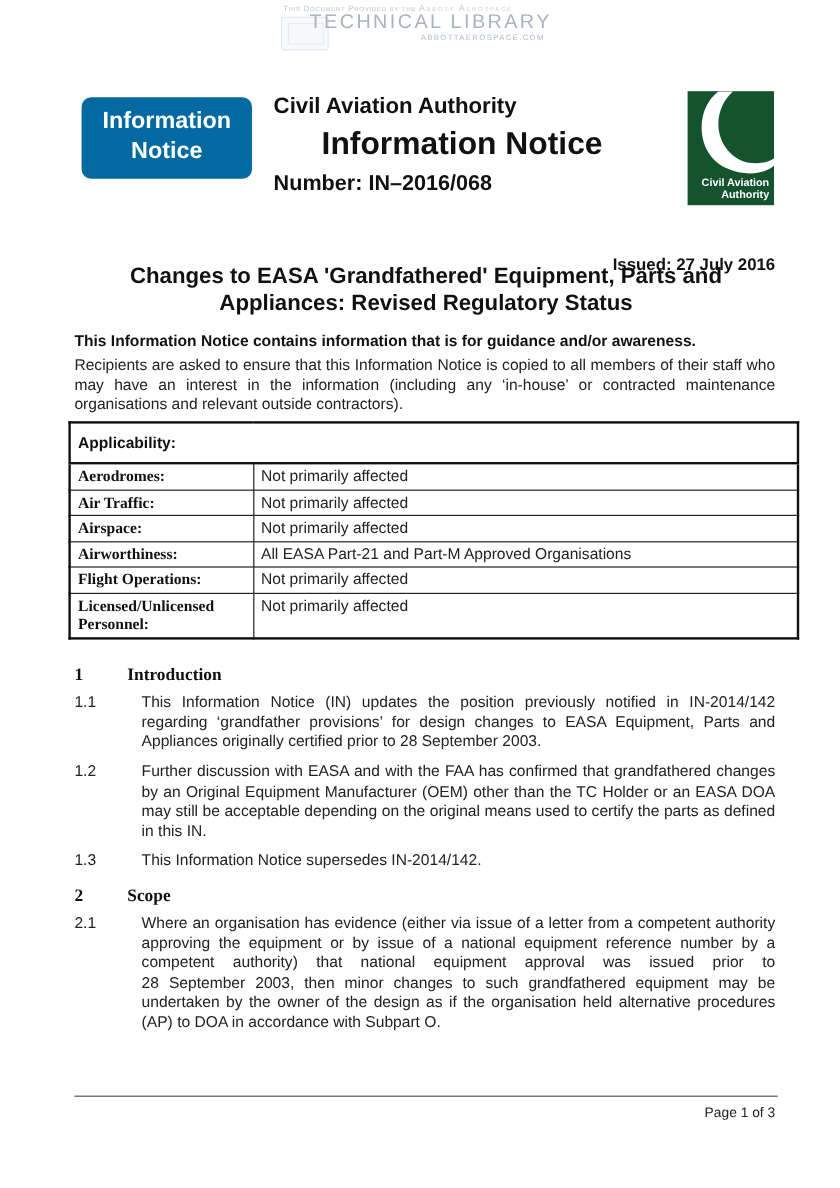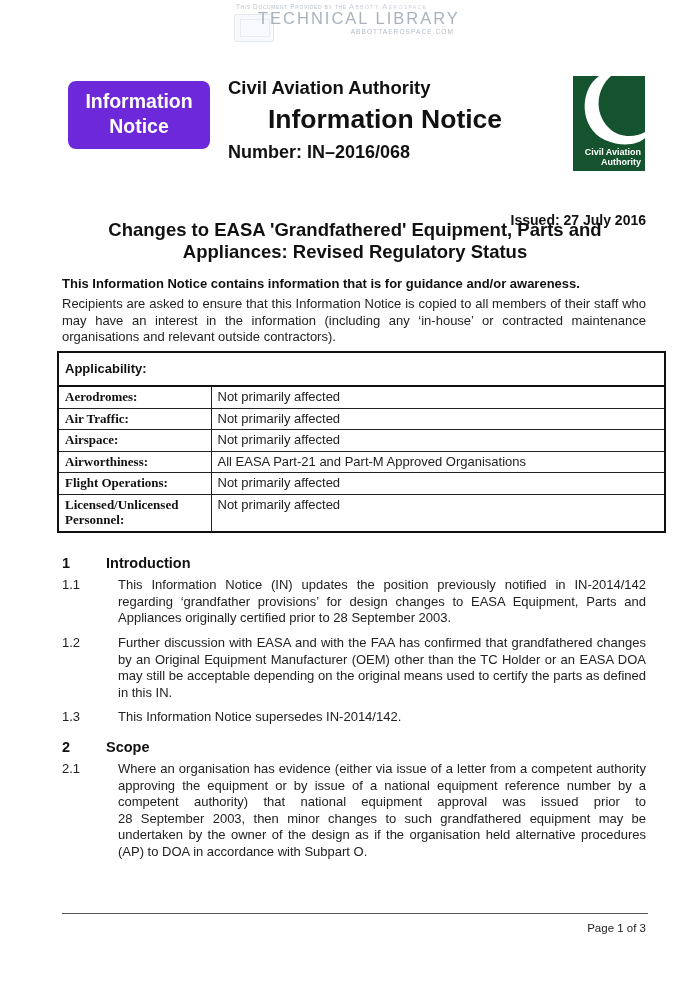--- a/index.html
+++ b/index.html
@@ -30,21 +30,21 @@
       position: absolute; left: 26px; top: 7px; font-size: 16.5px; letter-spacing: 2px;
       color: #a9b3be; white-space: nowrap; font-weight: normal;
     }
     .wm-line3 {
       position: absolute; right: 4px; top: 26px; font-size: 6.5px; letter-spacing: 1.1px;
       color: #b3bcc6; white-space: nowrap;
     }
 
     .badge {
       position: absolute; left: 68px; top: 81px; width: 142px; height: 68px;
-      background: #6d28d9; border-radius: 8px;
+      background: #0369a1; border-radius: 8px;
       color: #ffffff; text-align: center; font-weight: bold; font-size: 19.5px; line-height: 25px;
       padding-top: 8px;
     }
     .hdr-org { position: absolute; left: 228px; top: 77px; font-size: 18.5px; font-weight: bold; color: #111; }
     .hdr-title { position: absolute; left: 227px; top: 104px; font-size: 26.5px; font-weight: bold; color: #111; margin-left: 41px; }
     .hdr-number { position: absolute; left: 228px; top: 142px; font-size: 18px; font-weight: bold; color: #111; }
 
     .caa-logo {
       position: absolute; left: 573px; top: 76px; width: 72px; height: 95px;
       background: #14532d; overflow: hidden;
@@ -67,21 +67,21 @@
     }
 
     .appl {
       position: absolute; left: 57px; top: 351px; width: 609px;
       border: 2px solid #111; border-collapse: collapse; font-size: 13px;
     }
     .appl td { border: 1px solid #222; padding: 2px 6px 3px 6px; vertical-align: top; line-height: 15.5px; color: #222; }
     .appl td.lbl { font-weight: bold; width: 153px; color: #111; font-family: Liberation Serif, serif; }
     .appl tr.head td { height: 34px; vertical-align: middle; font-weight: bold; color: #111; border-bottom: 2px solid #111; }
 
-    .sec-h { position: absolute; left: 62px; font-size: 14.5px; font-weight: bold; color: #111; }
+    .sec-h { position: absolute; left: 62px; font-size: 14.5px; font-weight: bold; color: #111; font-family: Liberation Serif, serif; }
     .sec-h .num { display: inline-block; width: 44px; }
     .para { position: absolute; left: 62px; width: 584px; font-size: 13px; line-height: 16.5px; color: #222; }
     .para .pn { position: absolute; left: 0; top: 0; }
     .para .pt { margin-left: 56px; text-align: justify; display: block; }
 
     .footer-rule { position: absolute; left: 62px; top: 913px; width: 586px; height: 1px; background: #555; }
     .page-num { position: absolute; right: 54px; top: 922px; font-size: 11.5px; color: #222; }
   </style>
 </head>
 <body>

